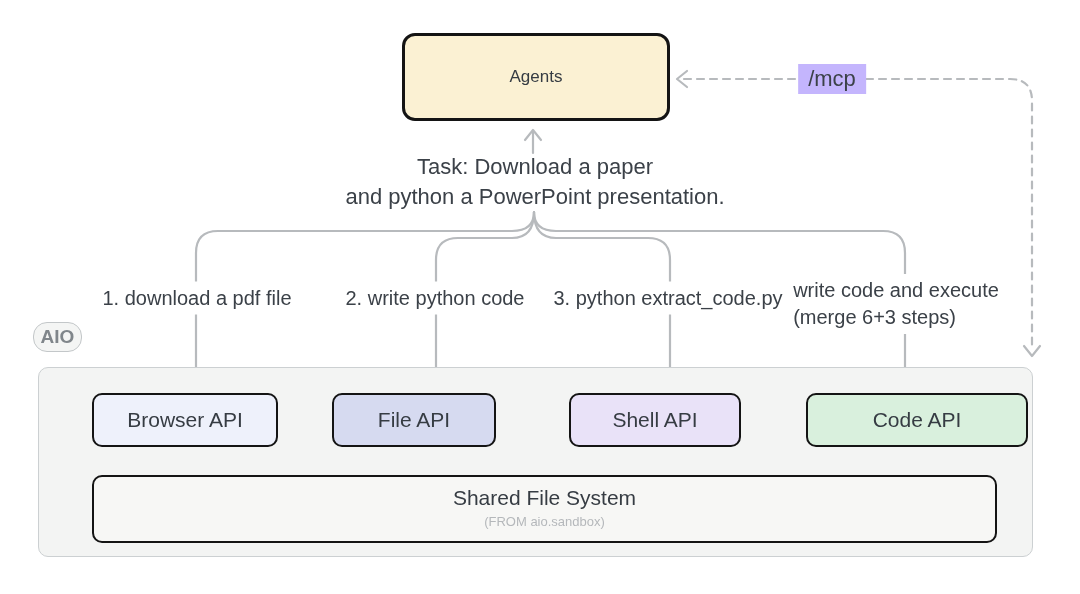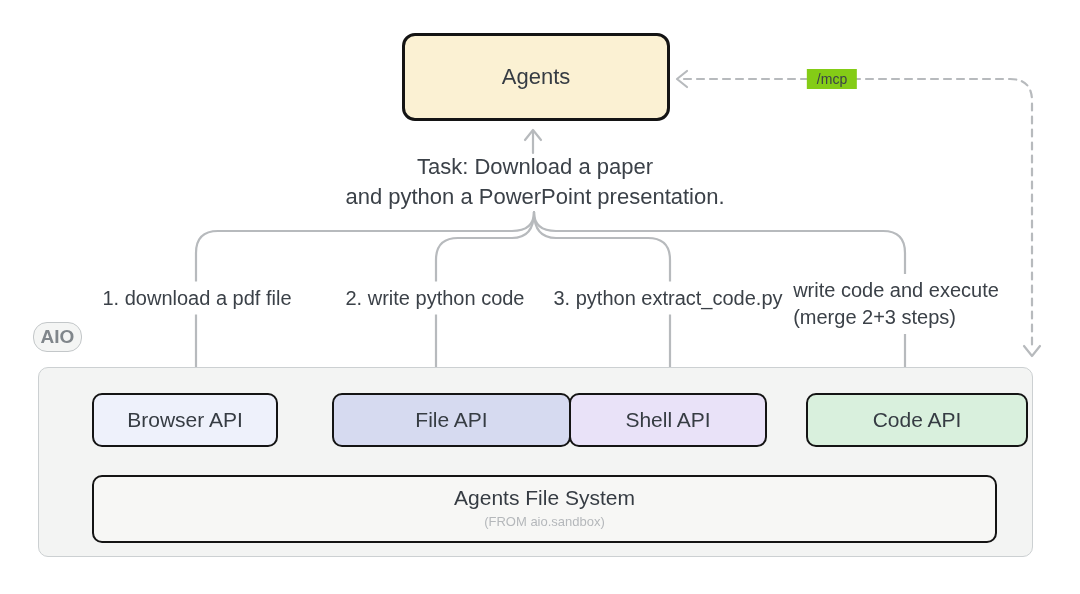--- a/index.html
+++ b/index.html
@@ -10,27 +10,27 @@
 
   .node {
     position: absolute; z-index: 3;
     display: flex; align-items: center; justify-content: center;
     border: 2.5px solid #141414; border-radius: 10px;
     font-size: 21px; color: #363c43; text-align: center;
   }
 
   .agents-box {
     left: 402px; top: 33px; width: 268px; height: 88px;
-    border-width: 3px; border-radius: 13px; font-size: 22px;
+    border-width: 3px; border-radius: 13px; font-size: 17px;
   }
 
   .mcp-label {
     position: absolute; z-index: 2; left: 832px; top: 79px;
     transform: translate(-50%, -50%);
-    background: #84cc16; padding: 2px 10px; font-size: 14px; color: #3b4148;
+    background: #c4b5fd; padding: 2px 10px; font-size: 22px; color: #3b4148;
   }
 
   .task-text {
     position: absolute; z-index: 2; left: 275px; top: 152px; width: 520px;
     text-align: center; font-size: 22px; line-height: 30px; color: #3b4148;
   }
 
   .branch-label {
     position: absolute; z-index: 2; transform: translate(-50%, -50%);
     background: #ffffff; padding: 3px 6px; white-space: nowrap;
@@ -47,22 +47,22 @@
     background: #f4f5f4; border: 1.5px solid #c3c7c9; border-radius: 14px;
     font-size: 19px; font-weight: bold; color: #80868b;
   }
 
   .aio-container {
     position: absolute; z-index: 2; left: 38px; top: 367px; width: 995px; height: 190px;
     background: #f3f4f3; border: 1.5px solid #ccd0d2; border-radius: 10px;
   }
 
   .api-browser { left: 92px;  top: 393px; width: 186px; height: 54px; }
-  .api-file    { left: 332px; top: 393px; width: 239px; height: 54px; }
-  .api-shell   { left: 569px; top: 393px; width: 198px; height: 54px; text-align: right; }
+  .api-file    { left: 332px; top: 393px; width: 164px; height: 54px; }
+  .api-shell   { left: 569px; top: 393px; width: 172px; height: 54px; text-align: right; }
   .api-code    { left: 806px; top: 393px; width: 222px; height: 54px; }
 
   .shared-box {
     left: 92px; top: 475px; width: 905px; height: 68px;
     flex-direction: column; border-radius: 10px;
   }
   .shared-title { font-size: 21px; color: #363c43; line-height: 26px; }
   .shared-subtitle { font-size: 13px; color: #b5b8bb; line-height: 22px; }
 </style>
 </head>
@@ -98,36 +98,36 @@
 <div class="task-text">
   <div>Task: Download a paper</div>
   <div>and python a PowerPoint presentation.</div>
 </div>
 
 <div class="branch-label bl-1">1. download a pdf file</div>
 <div class="branch-label bl-2">2. write python code</div>
 <div class="branch-label bl-3">3. python extract_code.py</div>
 <div class="branch-label bl-4">
   <div>write code and execute</div>
-  <div>(merge 2+3 steps)</div>
+  <div>(merge 6+3 steps)</div>
 </div>
 
 <div class="aio-badge">AIO</div>
 
 <div class="aio-container"></div>
 
 <div class="node api-browser" style="background-color: rgb(238, 241, 251);">
   <span>Browser API</span>
 </div>
 <div class="node api-file" style="background-color: rgb(214, 218, 240);">
   <span>File API</span>
 </div>
 <div class="node api-shell" style="background-color: rgb(233, 226, 248);">
   <span>Shell API</span>
 </div>
 <div class="node api-code" style="background-color: rgb(217, 240, 221);">
   <span>Code API</span>
 </div>
 
 <div class="node shared-box" style="background:#f7f7f5">
-  <div class="shared-title">Agents File System</div>
+  <div class="shared-title">Shared File System</div>
   <div class="shared-subtitle">(FROM aio.sandbox)</div>
 </div>
 
 </body></html>

